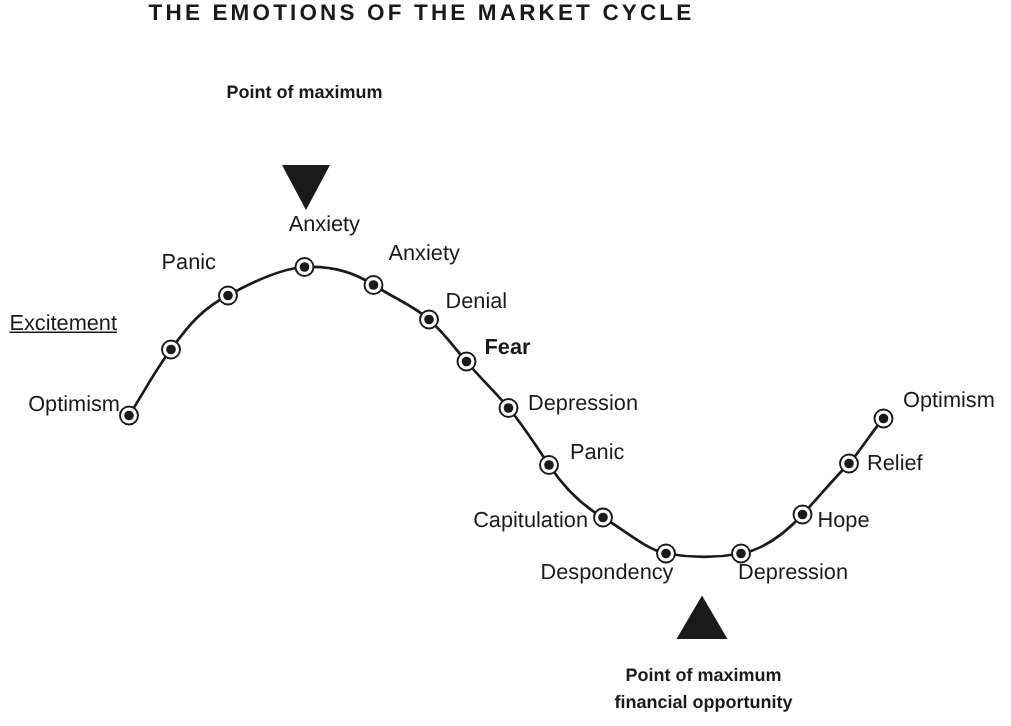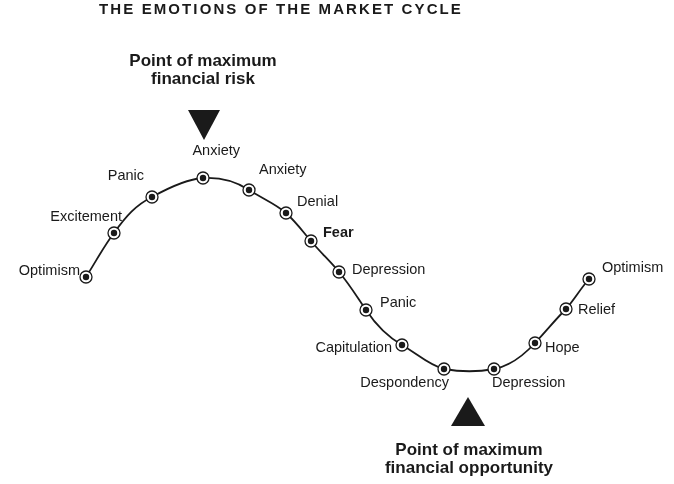--- a/index.html
+++ b/index.html
@@ -29,21 +29,21 @@
     text-align: center;
     font-size: 15px;
     font-weight: bold;
     letter-spacing: 2.1px;
     color: #1a1a1a;
     font-family: "Liberation Sans", sans-serif;
     white-space: nowrap;
   }
   .annotation {
     position: absolute;
-    font-size: 17px;
+    font-size: 12px;
     font-weight: bold;
     line-height: 18px;
     color: #1a1a1a;
     text-align: center;
     white-space: nowrap;
     font-family: "Liberation Sans", sans-serif;
   }
   .annotation .line { display: block; }
   #ann-top {
     left: 103px;
@@ -69,21 +69,20 @@
 </style>
 </head>
 <body>
 
 <div id="figure">
 
   <div class="title">THE EMOTIONS OF THE MARKET CYCLE</div>
 
   <div class="annotation" id="ann-top">
     <span class="line">Point of maximum</span>
-    <span class="line">financial risk</span>
   </div>
 
   <div class="annotation" id="ann-bottom">
     <span class="line">Point of maximum</span>
     <span class="line">financial opportunity</span>
   </div>
 
   <svg width="674" height="484" viewBox="0 0 674 484">
 
     <polygon id="tri-down" points="188,110 220,110 204,140" fill="#1a1a1a"></polygon>
@@ -151,21 +150,21 @@
         </g>
         <g>
           <circle cx="589" cy="279" r="6" fill="#ffffff" stroke="#1a1a1a" stroke-width="1.3"></circle>
           <circle cx="589" cy="279" r="3.2" fill="#1a1a1a"></circle>
         </g>
       </g>
   </svg>
 
   <div id="labels">
       <div class="node-label left" style="top: 262px; right: 594px;">Optimism</div>
-      <div class="node-label left" style="top: 208px; right: 552px;">Excitement</div>
+      <div class="node-label left" style="top: 208px; right: 596px; text-decoration: underline;">Excitement</div>
       <div class="node-label left" style="top: 167px; right: 530px;">Panic</div>
       <div class="node-label left" style="top: 142px; right: 434px;">Anxiety</div>
       <div class="node-label right" style="top: 161px; left: 259px;">Anxiety</div>
       <div class="node-label right" style="top: 193px; left: 297px;">Denial</div>
       <div class="node-label right" style="top: 224px; left: 323px; font-weight: bold;">Fear</div>
       <div class="node-label right" style="top: 261px; left: 352px;">Depression</div>
       <div class="node-label right" style="top: 294px; left: 380px;">Panic</div>
       <div class="node-label left" style="top: 339px; right: 282px;">Capitulation</div>
       <div class="node-label left" style="top: 374px; right: 225px;">Despondency</div>
       <div class="node-label right" style="top: 374px; left: 492px;">Depression</div>

